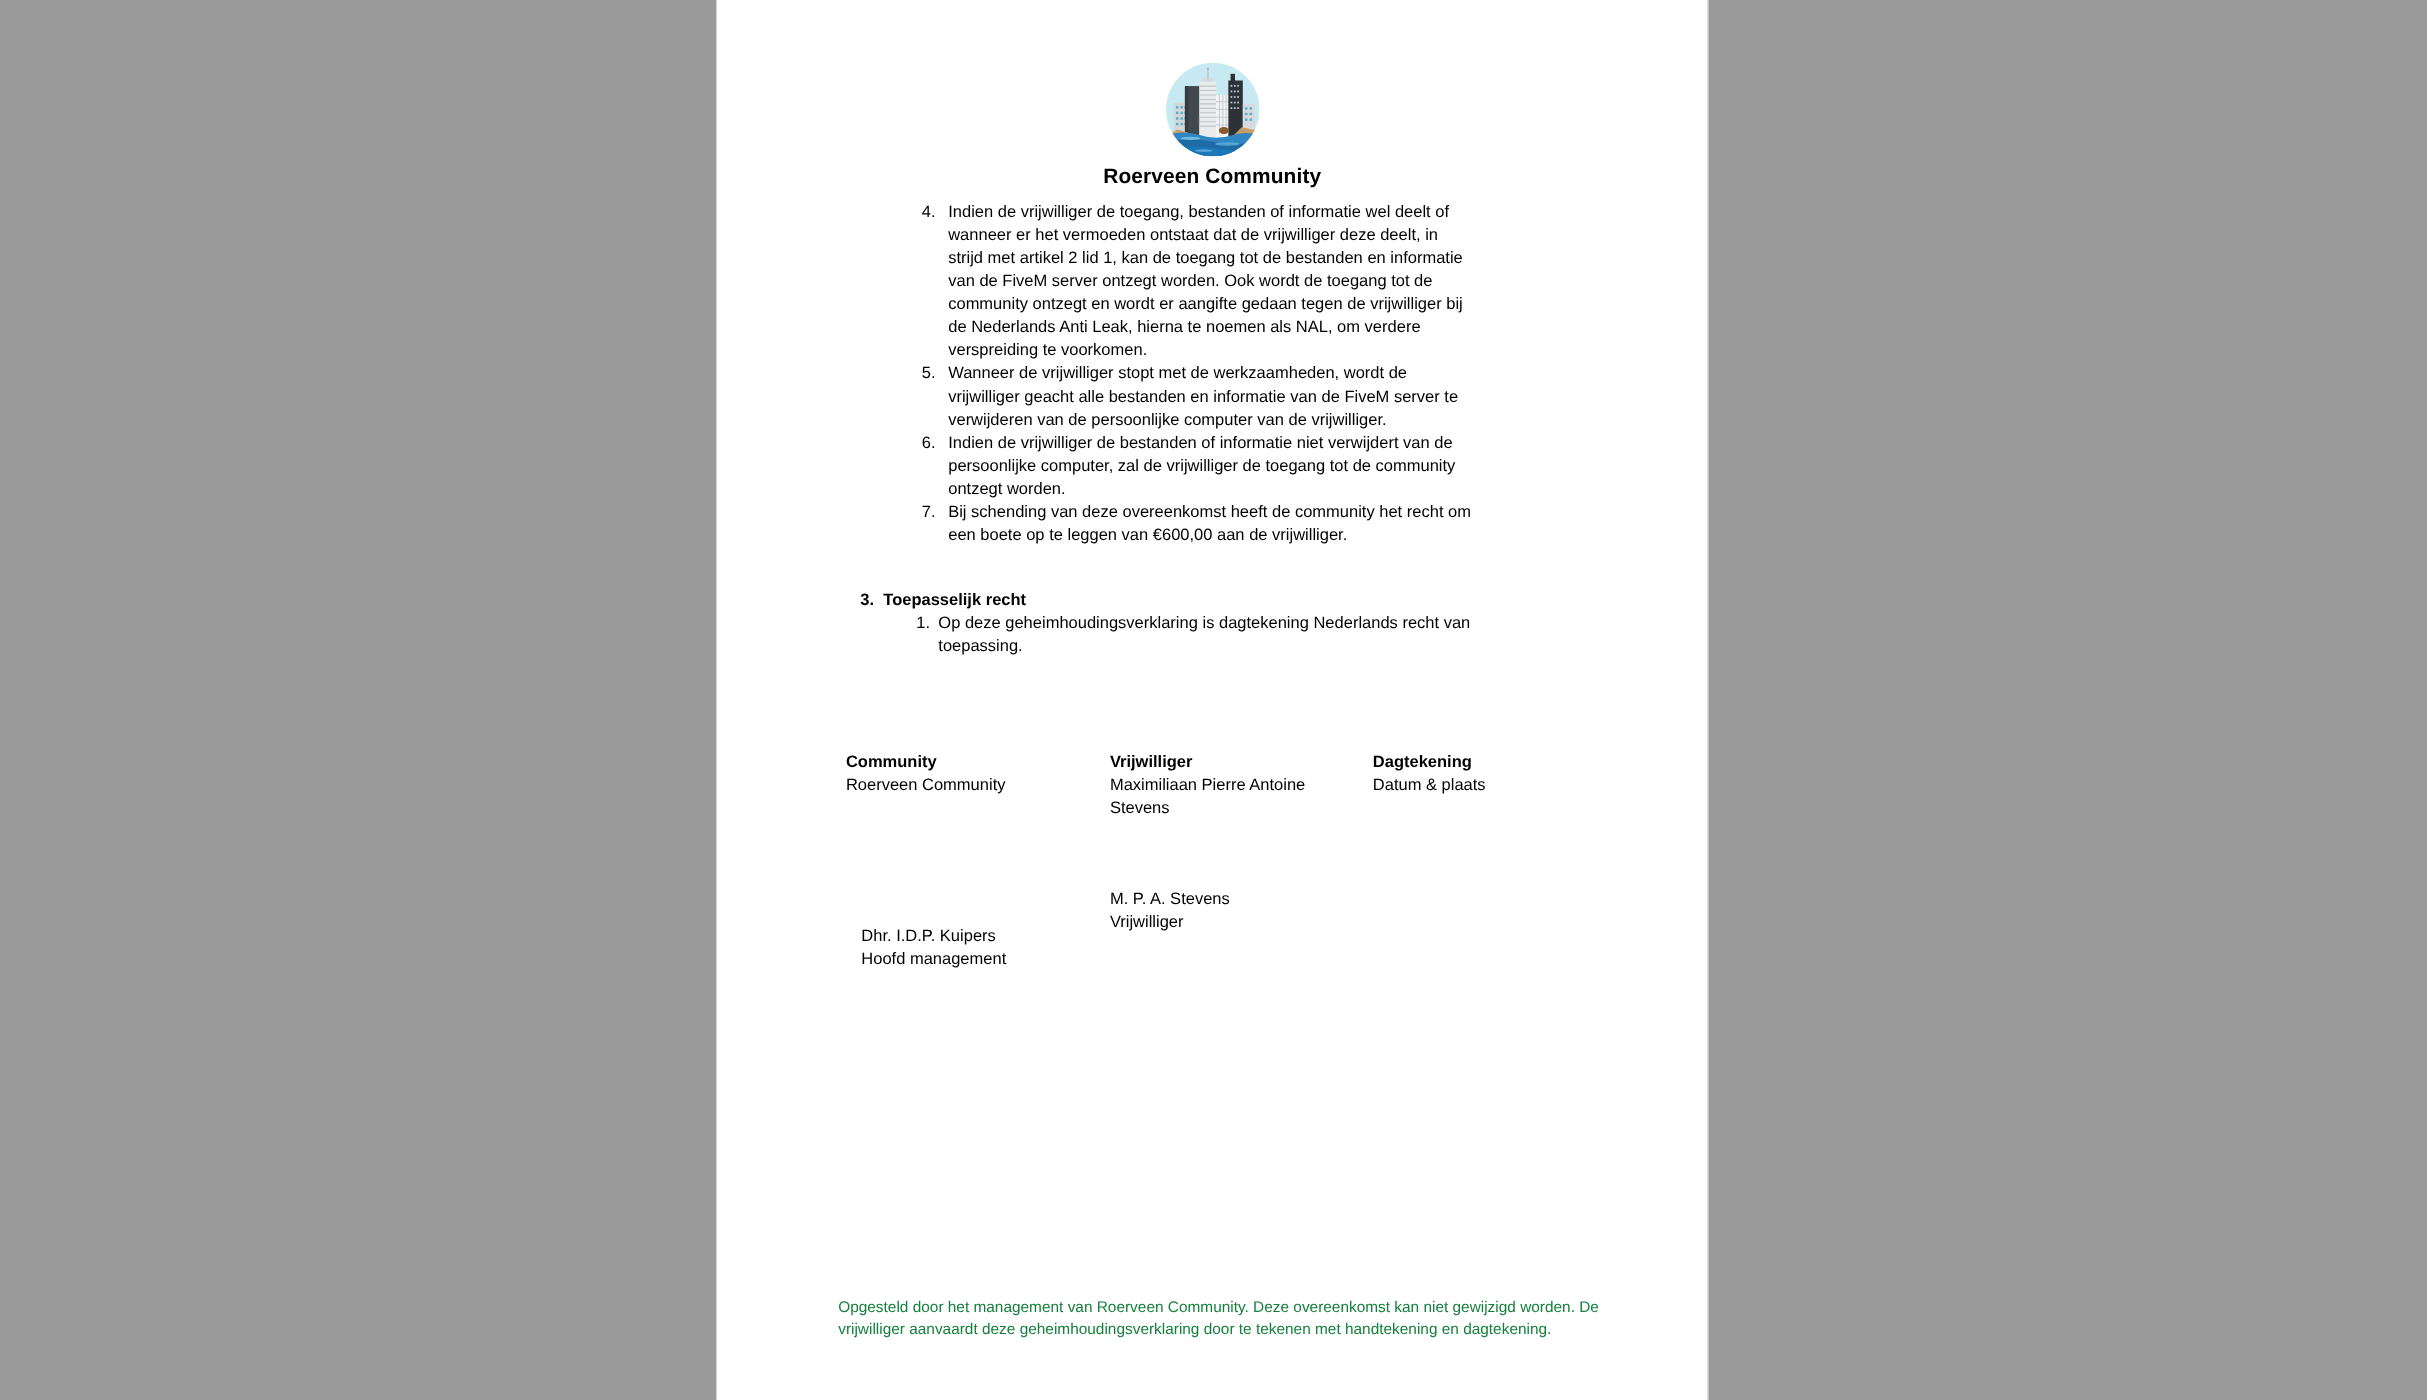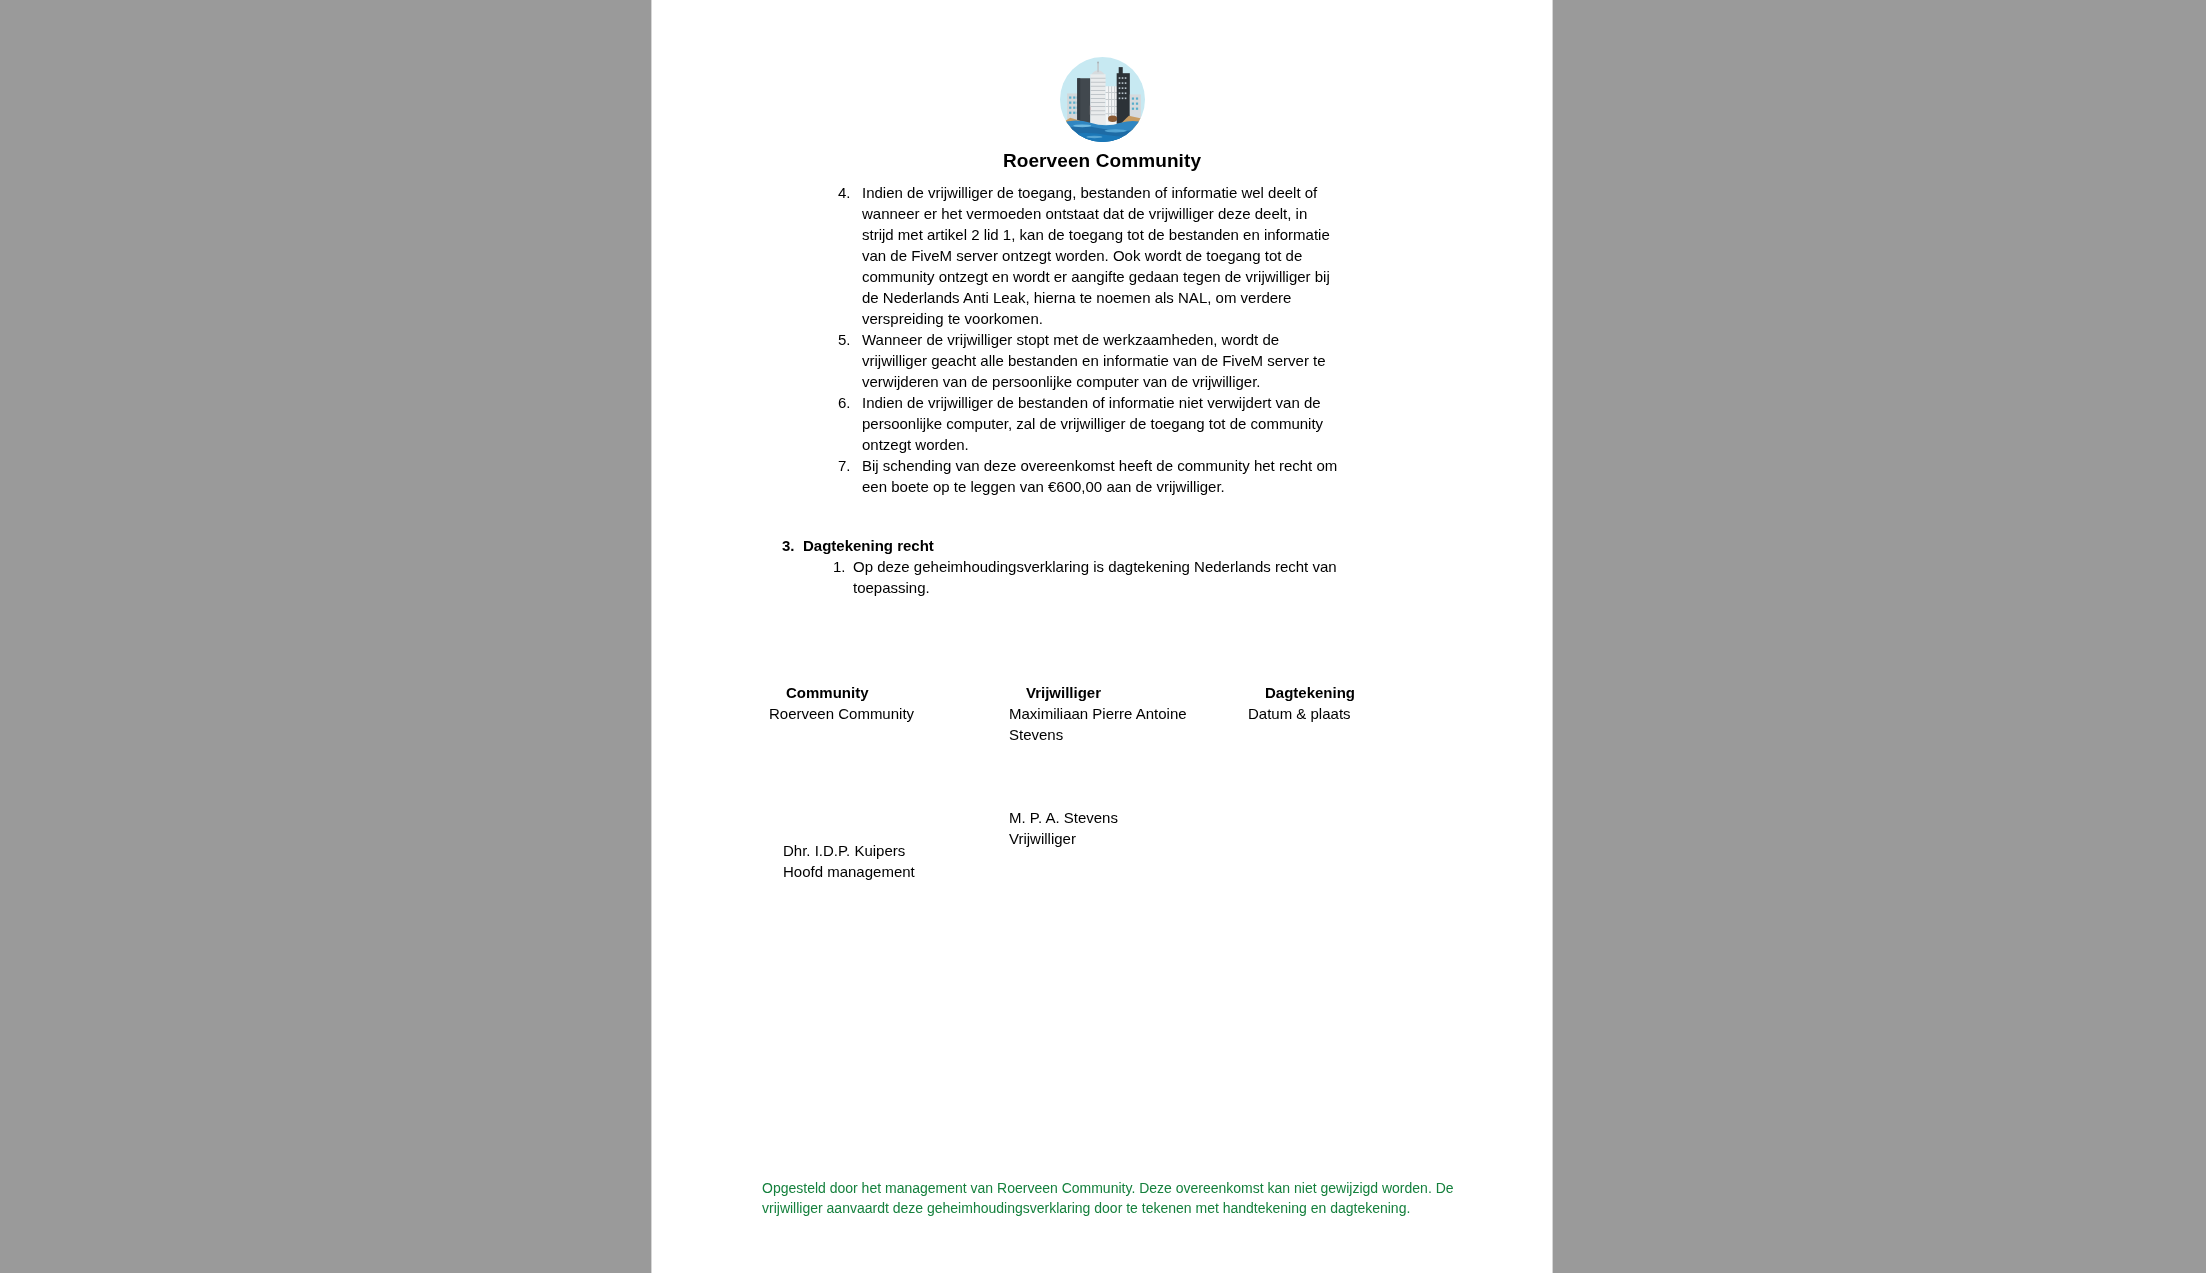--- a/index.html
+++ b/index.html
@@ -78,21 +78,21 @@
   .sect-num { flex: 0 0 21px; width: 21px; }
   .subitem { display: flex; margin-left: 51px; }
   .sub-num { flex: 0 0 20px; width: 20px; }
   .sub-text { width: 600px; white-space: pre-line; }
 
   .sigcell {
     position: absolute;
     font-size: 15px;
     line-height: 21px;
   }
-  .sig-head { font-weight: bold; margin-left: 17px; }
+  .sig-head { font-weight: bold; }
   .sig-val { white-space: pre-line; }
   .sigcell.c1 { left: 117px; top: 682px; width: 235px; }
   .sigcell.c2 { left: 357px; top: 682px; width: 232px; }
   .sigcell.c3 { left: 596px; top: 682px; width: 200px; }
   .signee.s1 { left: 131px; top: 807px; width: 235px; margin-top: 33px; }
   .signee.s2 { left: 357px; top: 807px; width: 235px; }
 
   .footer-note {
     position: absolute;
     left: 110px;
@@ -245,21 +245,21 @@
         </div>
         <div class="li-row">
           <div class="li-num">7.</div>
           <div class="li-text">Bij schending van deze overeenkomst heeft de community het recht om
 een boete op te leggen van €600,00 aan de vrijwilliger.</div>
         </div>
       </div>
 
       <div class="sect-row">
         <div class="sect-num">3.</div>
-        <div>Dagtekening recht</div>
+        <div>Toepasselijk recht</div>
       </div>
 
       <div class="subitem">
         <div class="sub-num">1.</div>
         <div class="sub-text">Op deze geheimhoudingsverklaring is dagtekening Nederlands recht van
 toepassing.</div>
       </div>
 
     </div>
 

